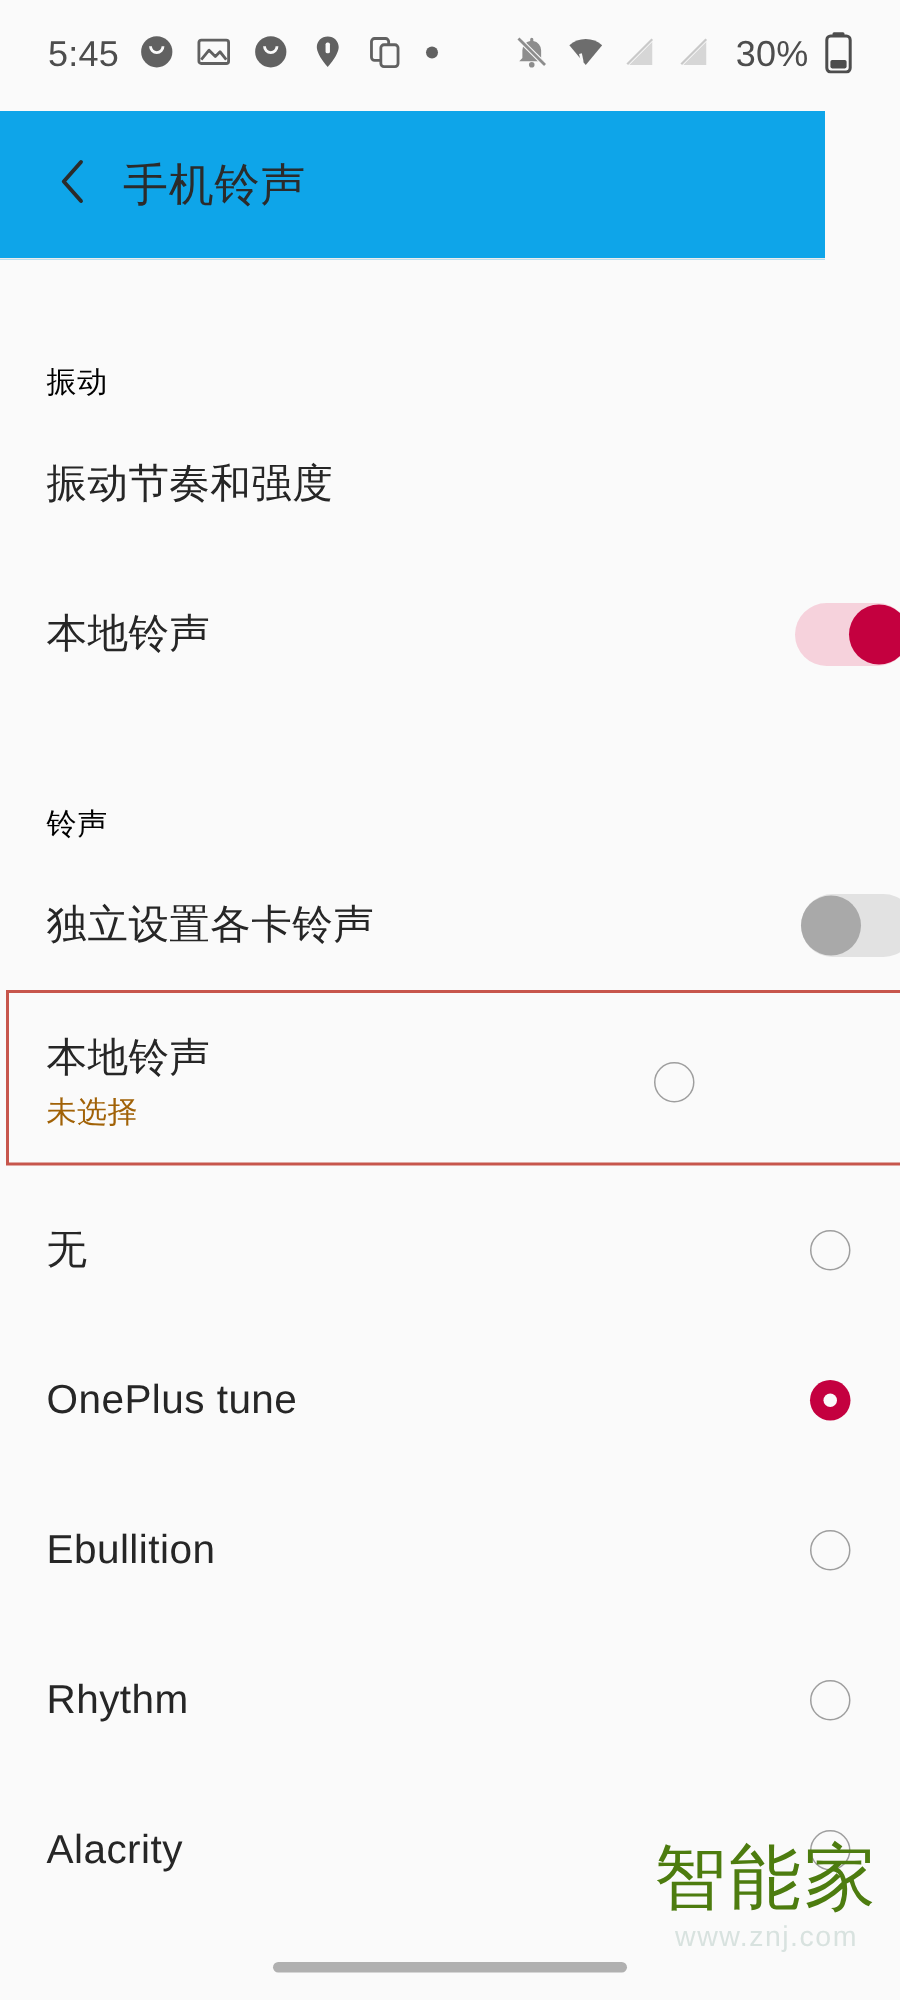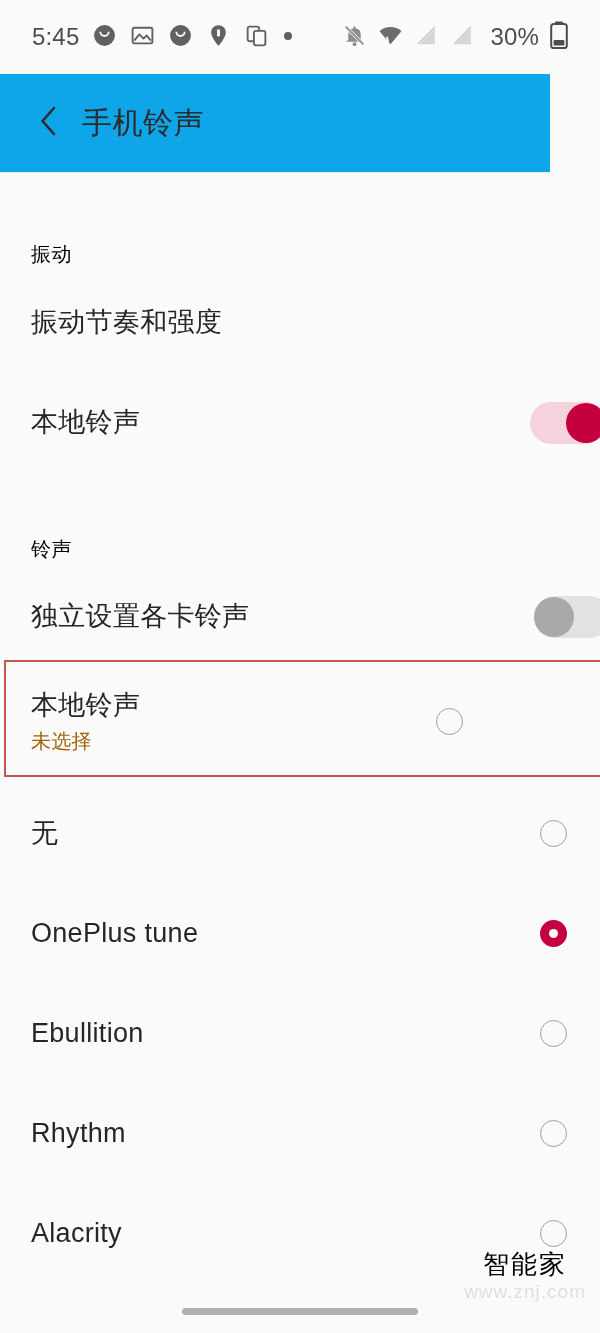--- a/index.html
+++ b/index.html
@@ -174,22 +174,22 @@
 
   
   .watermark {
     position: absolute;
     right: 14px;
     bottom: 30px;
     text-align: center;
     user-select: none;
   }
   .wm-logo {
-    font-size: 26px;
-    color: #000000;
+    font-size: 48px;
+    color: #4d7c0f;
     letter-spacing: 2px;
     line-height: 1;
     font-weight: 400;
   }
   .wm-url {
     font-size: 19px;
     color: #d8e2df;
     letter-spacing: 1px;
     margin-top: 4px;
   }

